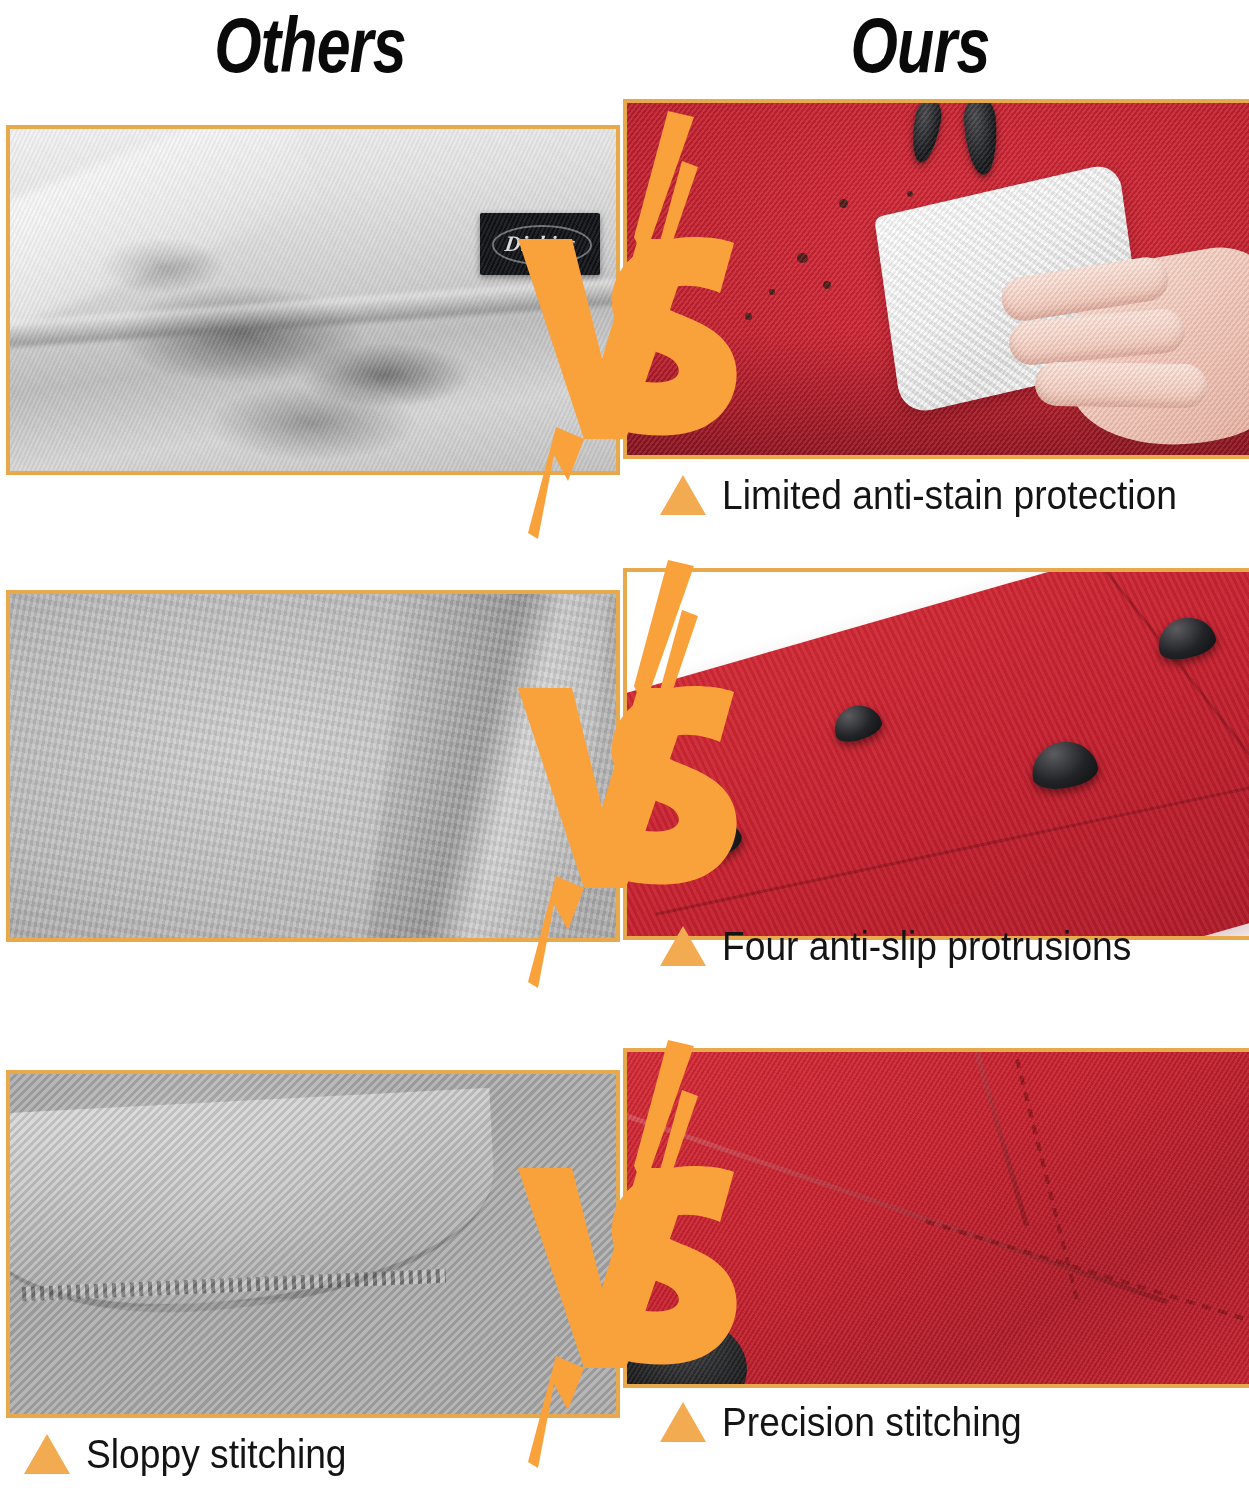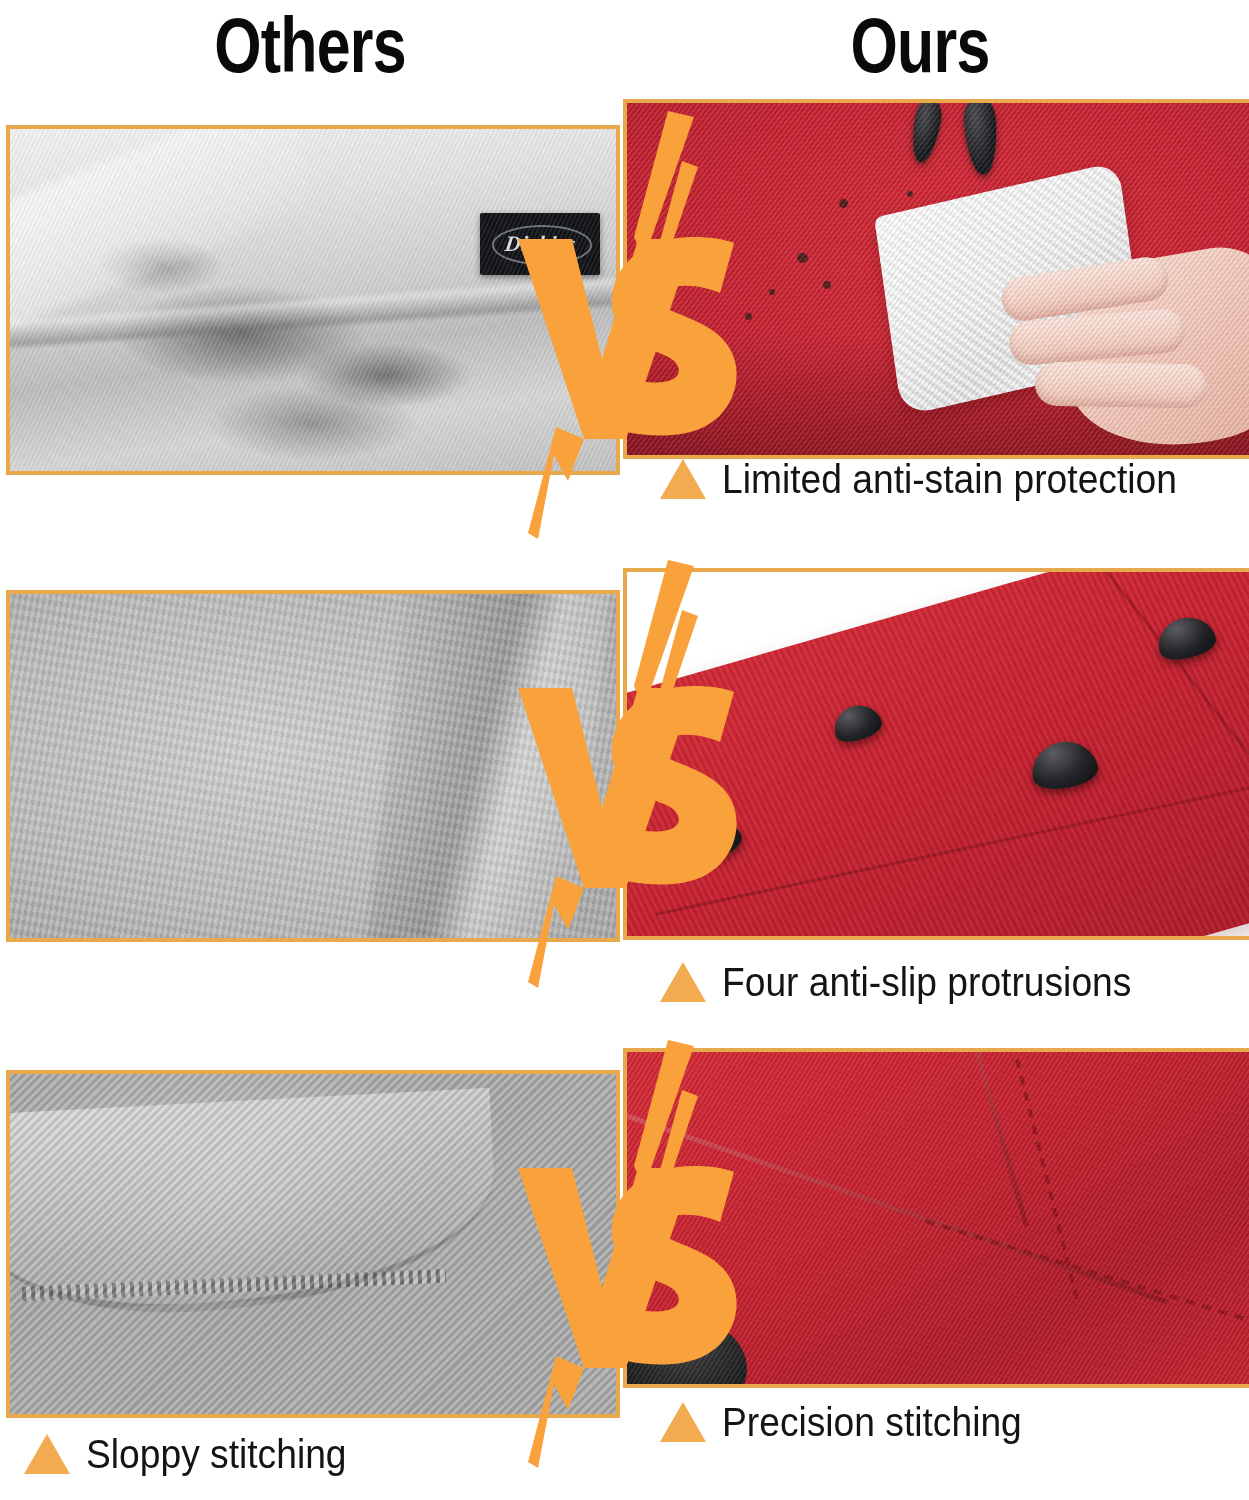--- a/index.html
+++ b/index.html
@@ -15,20 +15,21 @@
     font-family: "Liberation Sans", sans-serif;
     -webkit-font-smoothing: antialiased;
   }
 
   
   .header-row {
     position: absolute;
     top: 0; left: 0;
     width: 1249px;
     height: 100px;
+    font-style: italic;
   }
   .hdr {
     position: absolute;
     top: 2px;
     font-family: "Liberation Sans", sans-serif;
     font-weight: bold;
     font-size: 78px;
     line-height: 86px;
     color: #0a0a0a;
     letter-spacing: -1px;
@@ -327,23 +328,23 @@
   .caption .cap-text {
     font-family: "Liberation Sans", sans-serif;
     font-size: 40px;
     font-weight: normal;
     color: #141414;
     line-height: 44px;
     transform: scaleX(0.93);
     transform-origin: left center;
   }
   #row-0 .caption.left  { left: 24px;  top: 386px; }
-  #row-0 .caption.right { left: 660px; top: 358px; justify-content: space-between; }
+  #row-0 .caption.right { left: 660px; top: 374px; justify-content: space-between; }
   #row-1 .caption.left  { left: 24px;  top: 386px; }
-  #row-1 .caption.right { left: 660px; top: 392px; align-items: center; }
+  #row-1 .caption.right { left: 660px; top: 356px; align-items: center; }
   #row-2 .caption.left  { left: 24px;  top: 384px; }
   #row-2 .caption.right { left: 660px; top: 352px; }
 </style>
 </head>
 <body>
 
 <div class="header-row">
   <div class="hdr hdr-others">Others</div>
   <div class="hdr hdr-ours">Ours</div>
 </div>

